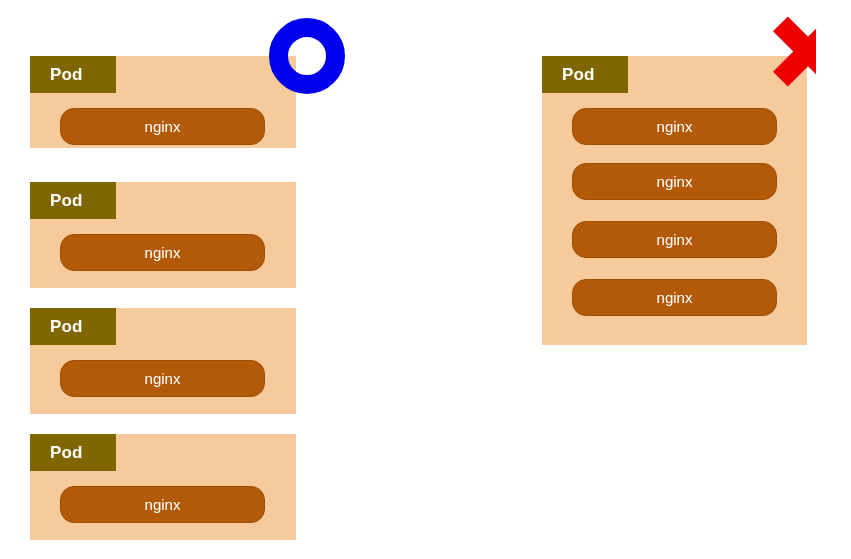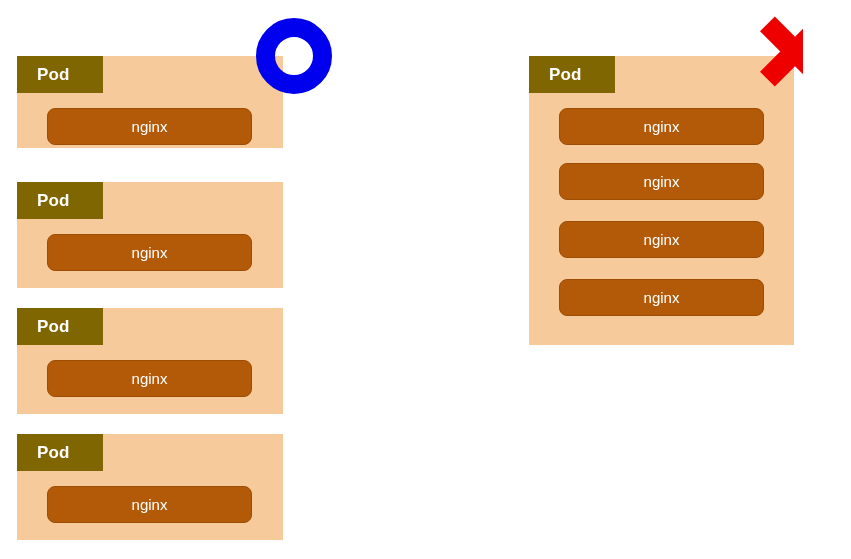--- a/index.html
+++ b/index.html
@@ -9,20 +9,21 @@
   }
   body {
     font-family: "Liberation Sans", sans-serif;
   }
   #canvas {
     position: relative;
     width: 803px;
     height: 559px;
     background: #ffffff;
     overflow: hidden;
+    margin-left: 13px;
   }
 
   
   .pod {
     position: absolute;
     background: #f7ca9b;
     box-sizing: border-box;
   }
   .pod-header {
     position: absolute;
@@ -39,21 +40,21 @@
     padding-left: 20px;
     box-sizing: border-box;
     letter-spacing: 0.2px;
   }
 
   
   .nginx {
     position: absolute;
     background: #b35a09;
     border: 1px solid #9c4e07;
-    border-radius: 8px;
+    border-radius: 14px;
     color: #ffffff;
     font-size: 15px;
     display: flex;
     align-items: center;
     justify-content: center;
     box-sizing: border-box;
   }
 
   
   .mark {

